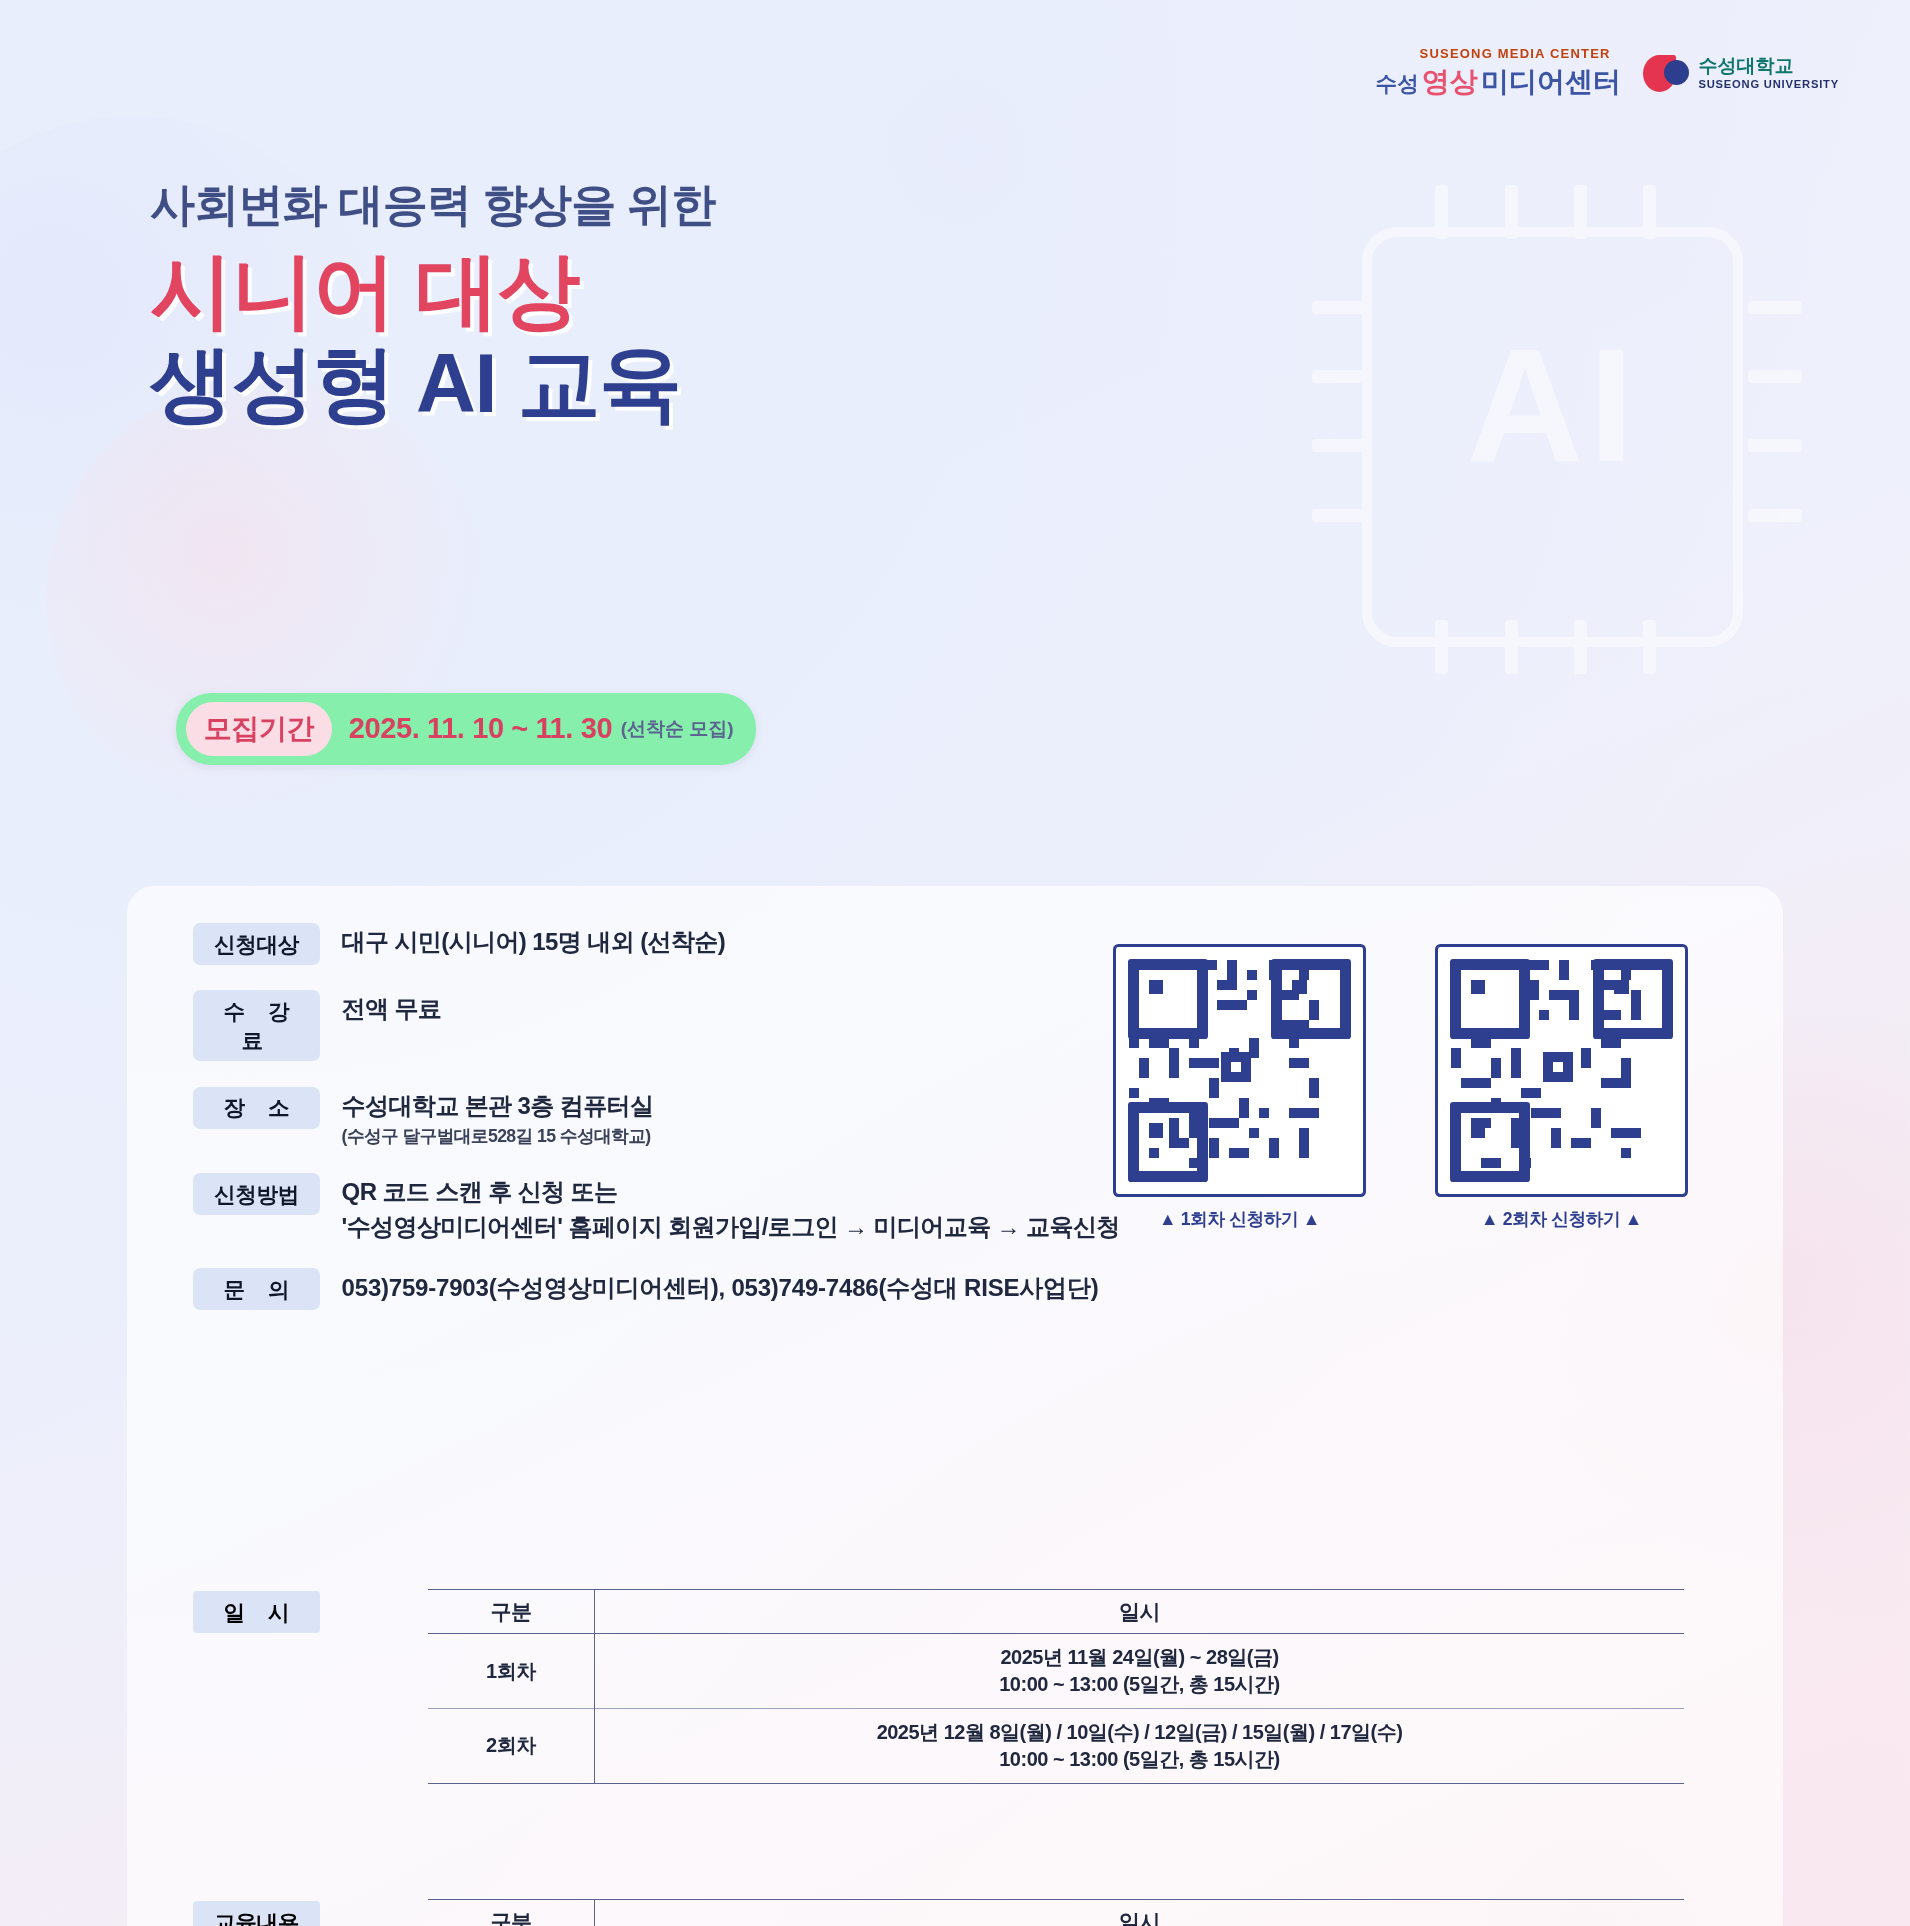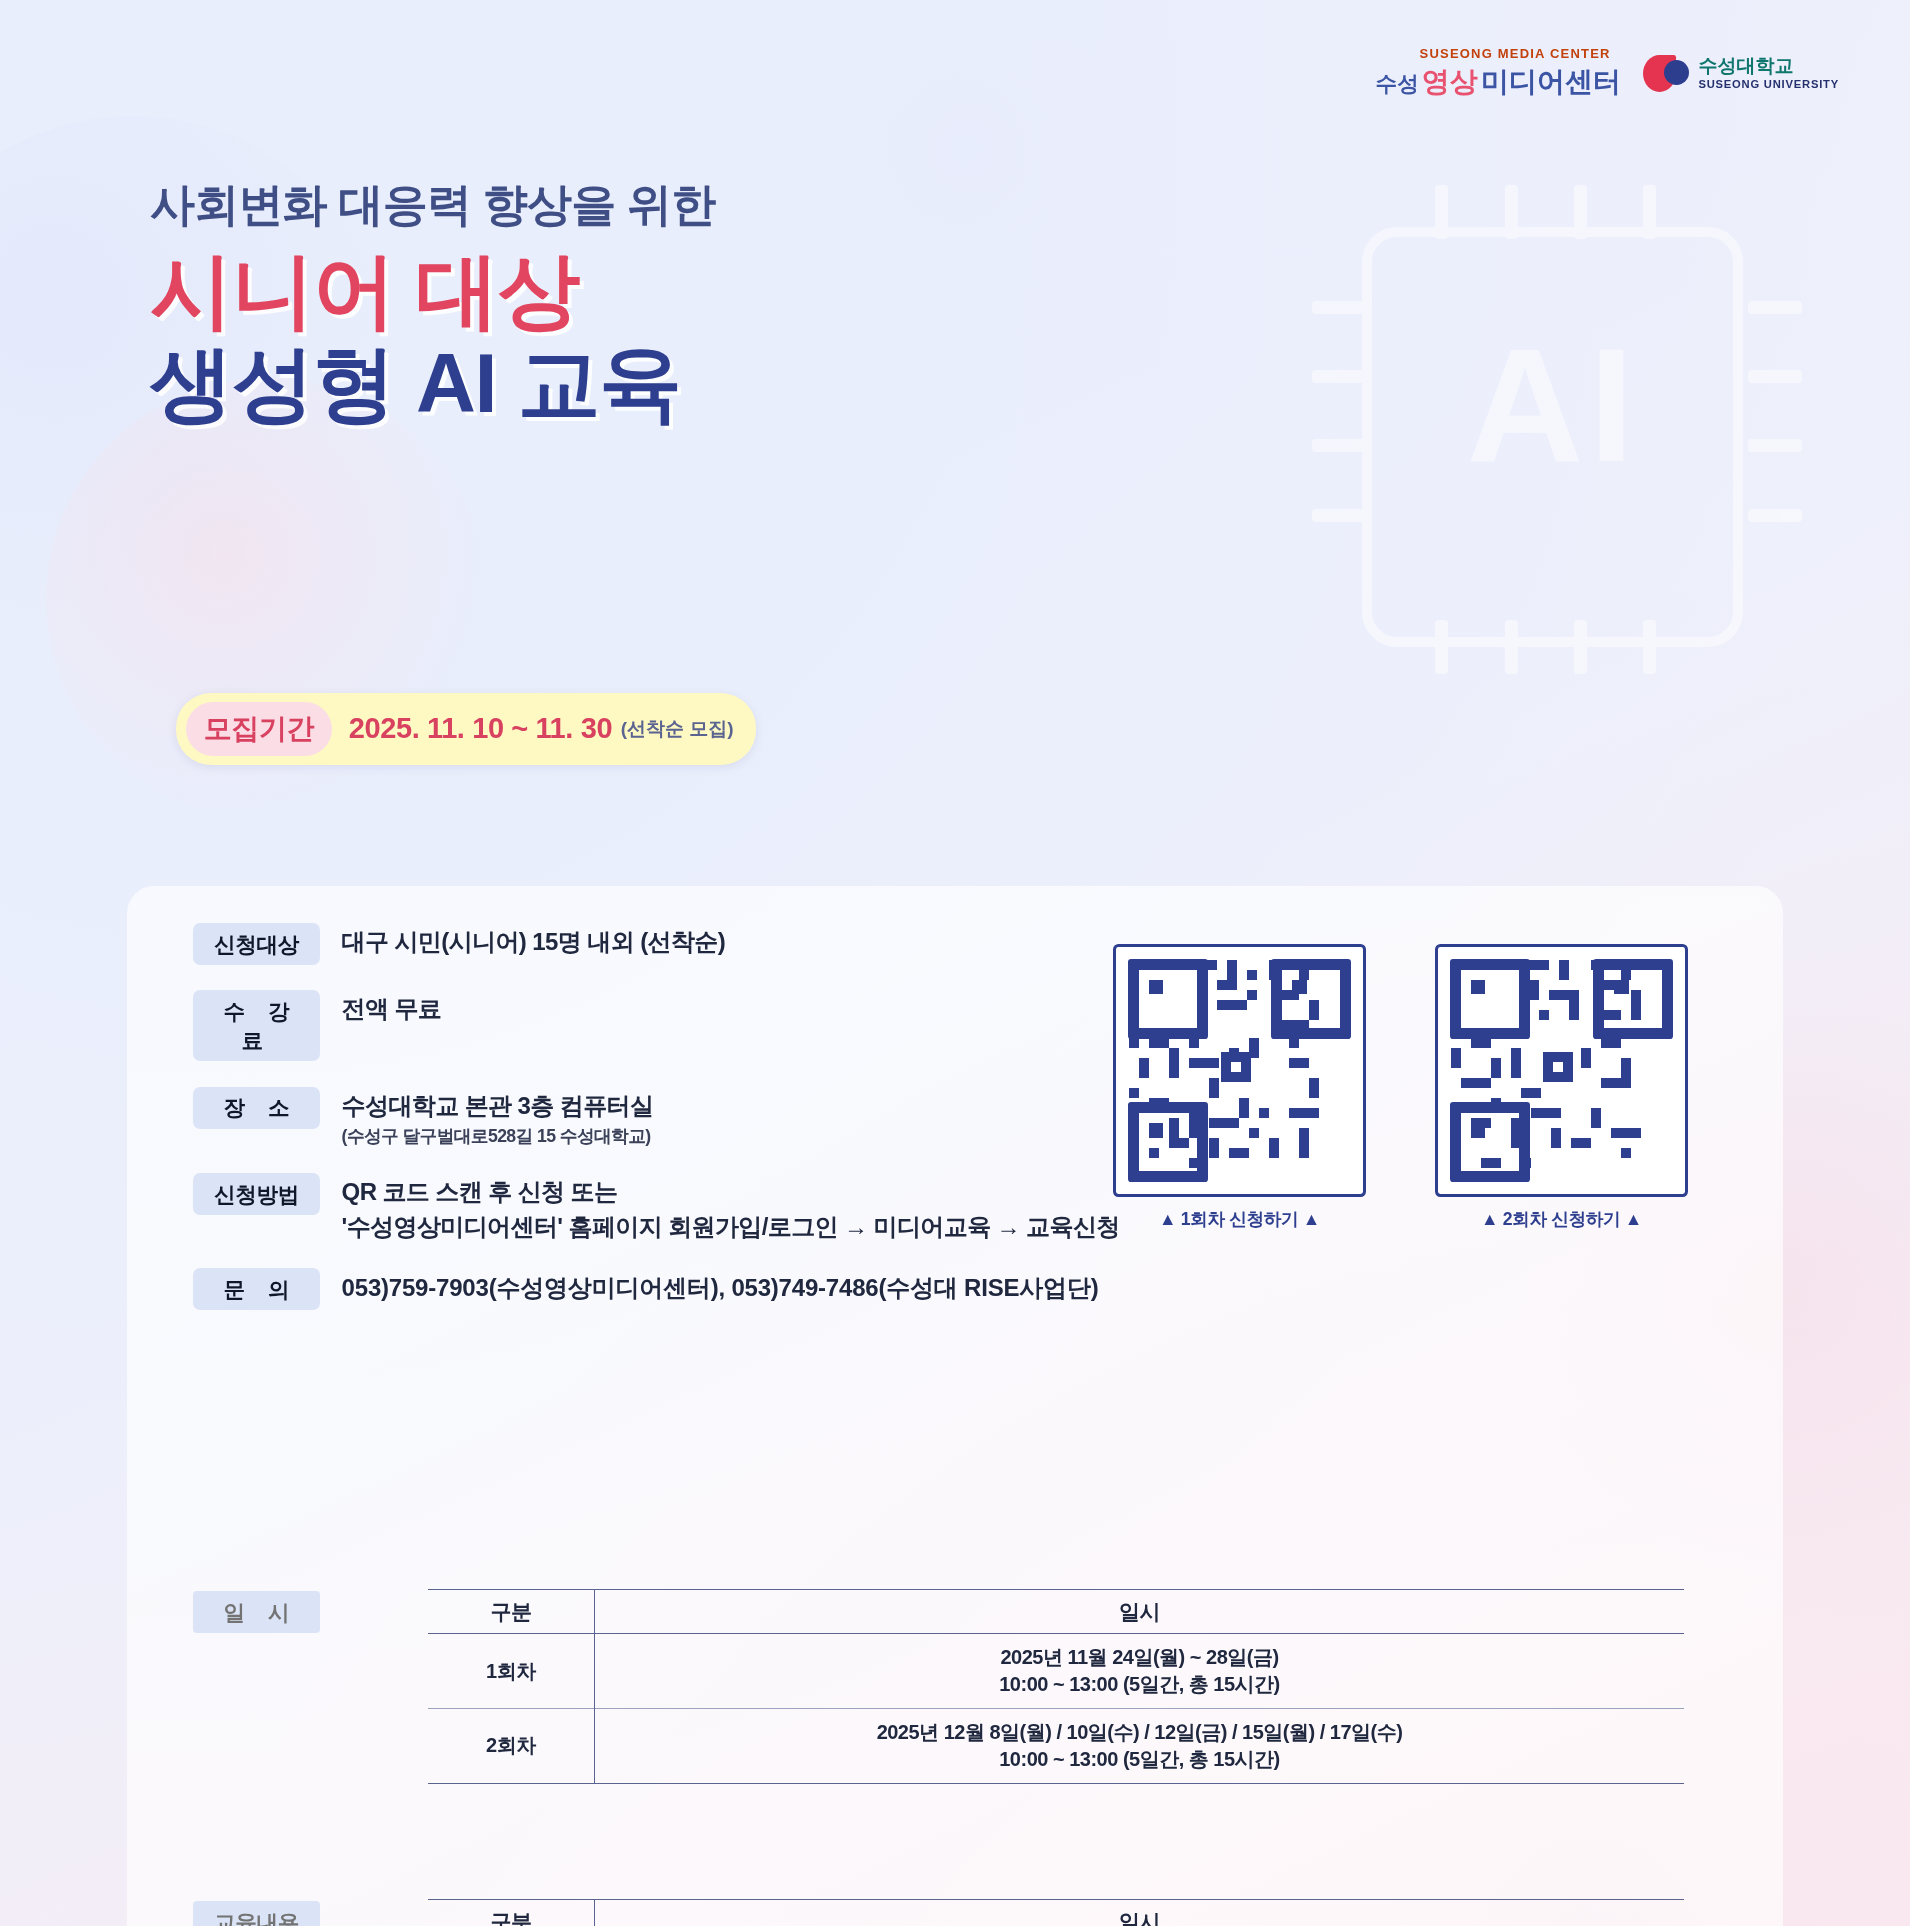--- a/index.html
+++ b/index.html
@@ -145,21 +145,21 @@
     text-shadow: 3.9px 3.9px 0 rgba(255,255,255,.85);
   }
 
   
   .period {
     position: absolute;
     left: 176px;
     top: 693px;
     display: flex;
     align-items: center;
-    background: #fef9c3;
+    background: #86efac;
     border-radius: 35px;
     padding: 9.2px 22.3px 9.2px 10px;
     box-shadow: 0 2.3px 10px rgba(80,90,140,.12);
   }
   .period-badge {
     background: #fbdde5;
     color: #d8415f;
     font-size: 28px;
     font-weight: 800;
     border-radius: 27px;
@@ -328,21 +328,21 @@
     color: #20283f;
     line-height: 1.34;
     letter-spacing: -0.5px;
   }
   .thead-row th.first { border-right: 1.2px solid #5b6490; }
 
   .row-label {
     position: absolute;
     width: 127px;
     background: #dbe4f7;
-    color: #737373;
+    color: #000000;
     font-size: 21.6px;
     font-weight: 800;
     border-radius: 4px;
     text-align: center;
     padding: 6.5px 0;
     letter-spacing: -0.4px;
   }
   .row-label.sched { left: 193px; top: 1591px; letter-spacing: 8.5px; text-indent: 8.5px; }
   .row-label.curri { left: 193px; top: 1901px; }
 </style>

